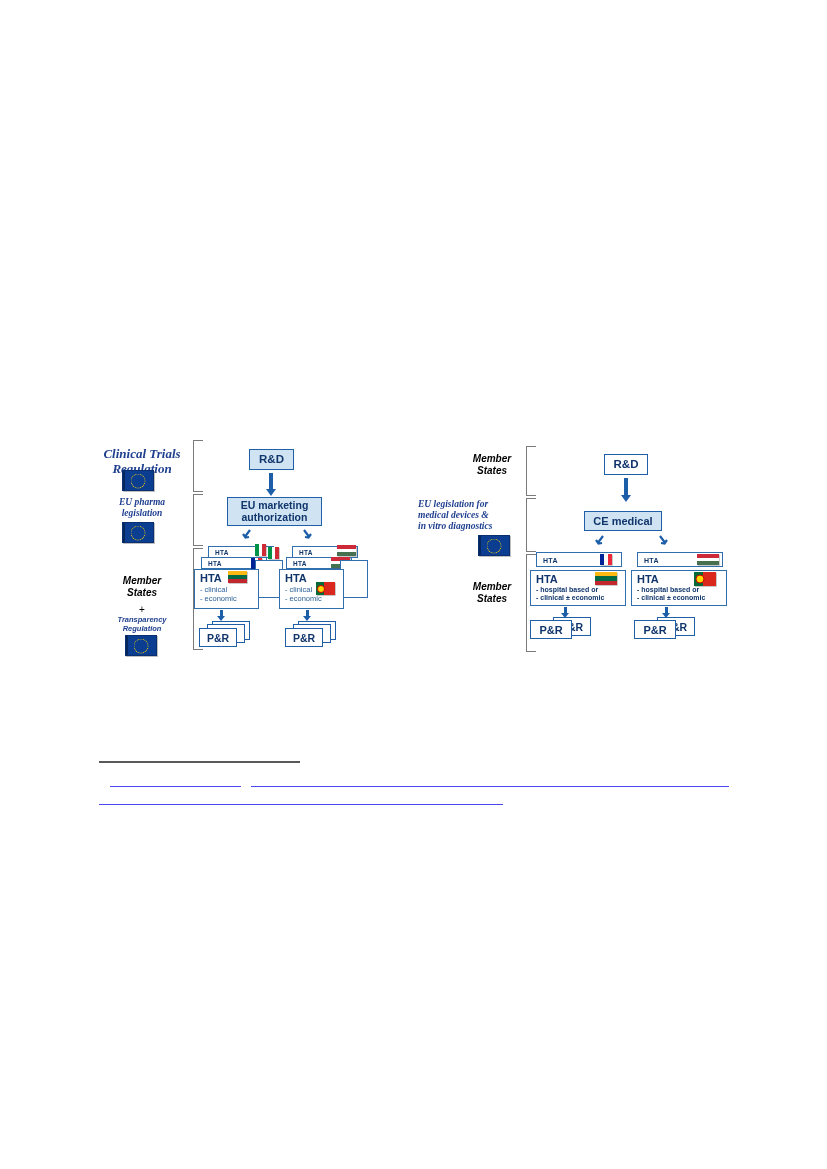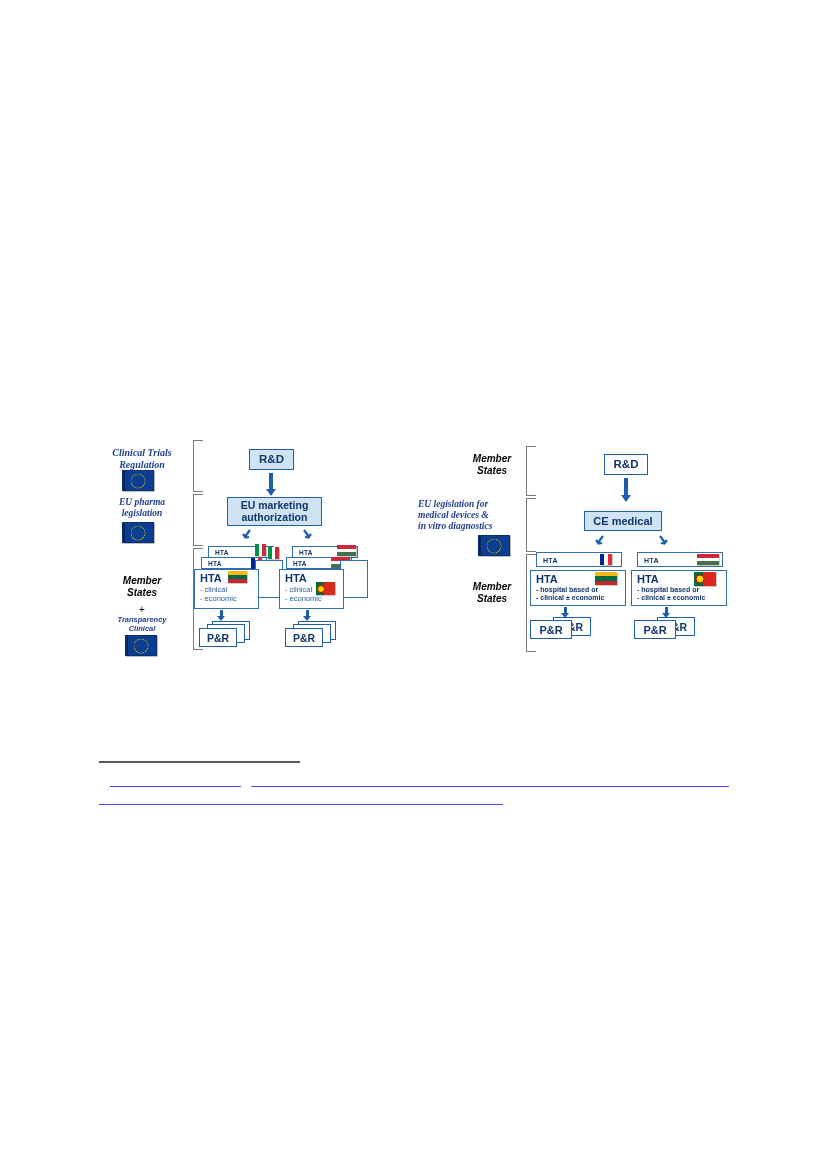--- a/index.html
+++ b/index.html
@@ -182,37 +182,37 @@
     height:1.4px;
   }
 </style>
 </head>
 <body>
 
 <div class="page">
 
   <div class="figure" style="left:0;top:0;width:420px;height:680px;">
 
-    <div class="lbl" style="left:96px;top:447px;width:92px;font-size:10px;">Clinical  Trials
+    <div class="lbl" style="left:96px;top:447px;width:92px;font-size:13px;">Clinical  Trials
 Regulation</div>
     <div class="euflag" style="left:122px;top:470px;">
         <span class="stars"></span>
       </div>
 
     <div class="lbl" style="left:96px;top:497px;width:92px;font-size:9.5px;">EU pharma
 legislation</div>
     <div class="euflag" style="left:122px;top:522px;">
         <span class="stars"></span>
       </div>
 
     <div class="lbl sans" style="left:96px;top:575px;width:92px;font-size:10px;">Member
 States</div>
     <div class="lbl plus" style="left:96px;top:604px;width:92px;font-size:10px;">+</div>
     <div class="lbl sans" style="left:96px;top:616px;width:92px;font-size:7.5px;color:#1f3f8f;">Transparency
-Clinical</div>
+Regulation</div>
     <div class="euflag" style="left:125px;top:635px;">
         <span class="stars"></span>
       </div>
 
     <div class="bracket" style="left:193px;top:440px;height:50px;"></div>
     <div class="bracket" style="left:193px;top:494px;height:50px;"></div>
     <div class="bracket" style="left:193px;top:548px;height:100px;"></div>
 
     <div class="box fill" style="left:249px;top:449px;width:45px;height:21px;font-size:11.5px;">R&amp;D</div>
 

